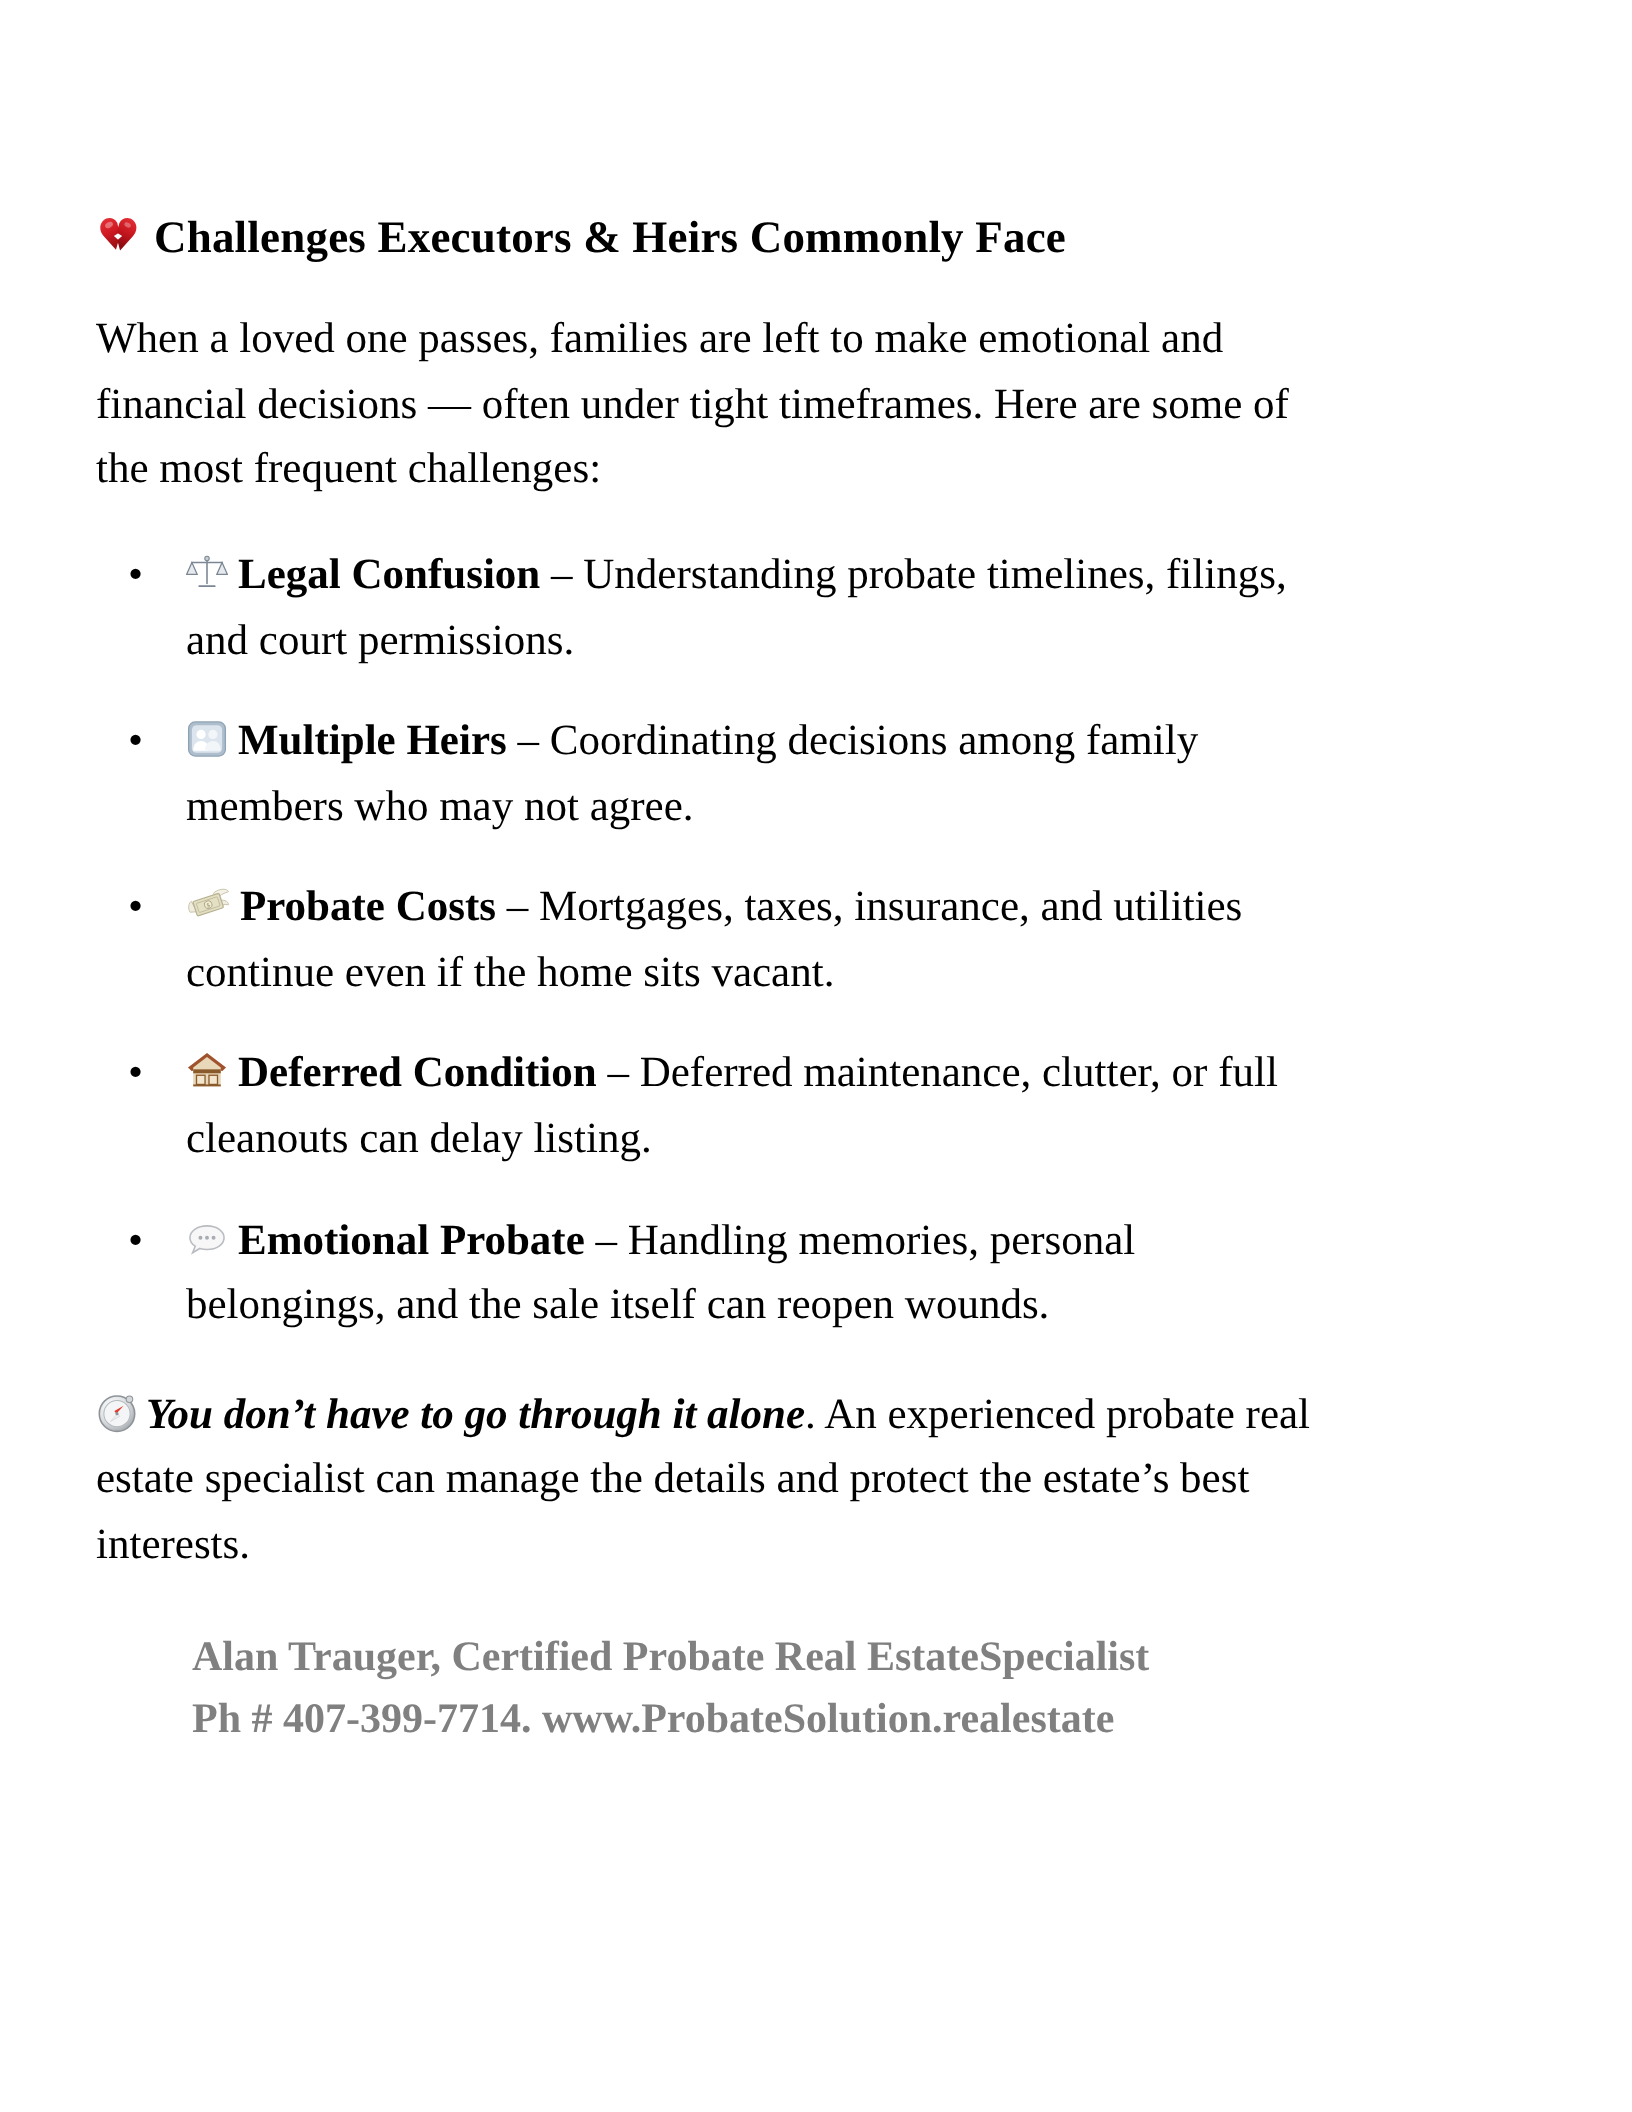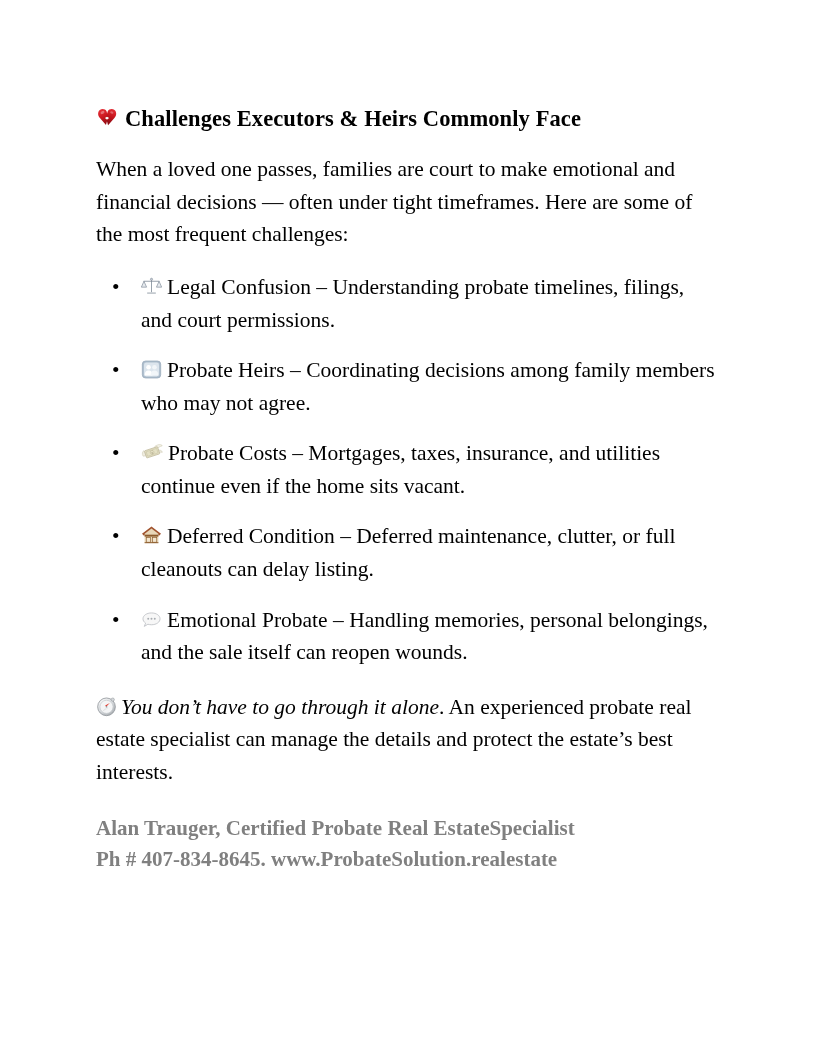--- a/index.html
+++ b/index.html
@@ -14,21 +14,21 @@
     font-family: "Liberation Serif", "DejaVu Serif", serif;
     color: #000000;
     -webkit-font-smoothing: antialiased;
   }
 
   .page {
     position: relative;
     width: 816px;
     height: 1056px;
     box-sizing: border-box;
-    padding: 96px 96px 96px 96px;
+    padding: 96px 96px 96px 48px;
     background: #ffffff;
   }
 
   .doc-body {
     width: 624px;
   }
 
   
   .heading {
     display: block;
@@ -51,20 +51,21 @@
     text-align: left;
   }
   .para.intro {
     margin-top: 20px;
   }
   .para.closing {
     margin-top: 22px;
   }
   .para .italic {
     font-style: italic;
+    font-weight: bold;
   }
   .para .emoji {
     margin-right: 4px;
   }
 
   
   .bullet-list {
     list-style: none;
     margin: 20px 0 0 0;
     padding: 0;
@@ -84,37 +85,38 @@
     position: absolute;
     left: 16px;
     top: 0;
     font-size: 21.5px;
     line-height: 32.6px;
   }
   .bullet-item .emoji {
     margin-right: 5px;
   }
   .bullet-label {
-    font-weight: normal;
+    font-weight: bold;
   }
   .bullet-dash {
     font-weight: normal;
   }
 
   
   .signature {
     margin-top: 24px;
     color: #808080;
     font-weight: bold;
     font-size: 21px;
     line-height: 31px;
   }
   .signature-line {
     display: block;
     white-space: nowrap;
+    margin-left: 48px;
   }
 
   
   .emoji {
     display: inline-block;
     vertical-align: -3px;
     position: relative;
   }
   .emoji svg {
     display: block;
@@ -142,21 +144,21 @@
             </linearGradient>
           </defs>
           <path d="M31 13 C27 5 17 4 11 9 C4 15 5 26 12 33 L29 52 L33 38 L26 32 L34 27 L31 13 Z" fill="url(#bhL)"></path>
           <path d="M34 13 C38 5 48 4 54 9 C61 15 60 26 53 33 L35 53 L31 38 L38 32 L30 27 L34 13 Z" fill="url(#bhR)"></path>
           <ellipse cx="19" cy="16" rx="6" ry="4" fill="#ffffff" opacity="0.35" transform="rotate(-28 19 16)"></ellipse>
           <ellipse cx="46" cy="16" rx="5" ry="3.2" fill="#ffffff" opacity="0.3" transform="rotate(28 46 16)"></ellipse>
         </svg>
       </span><span>Challenges Executors &amp; Heirs Commonly Face</span>
     </h1>
 
-    <p class="para intro">When a loved one passes, families are court to make emotional and financial decisions — often under tight timeframes. Here are some of the most frequent challenges:</p>
+    <p class="para intro">When a loved one passes, families are left to make emotional and financial decisions — often under tight timeframes. Here are some of the most frequent challenges:</p>
 
     <ul class="bullet-list">
 
       <li class="bullet-item">
         <span class="bullet-marker">•</span>
         <span class="emoji">
           <svg width="21" height="21" viewBox="0 0 64 64" aria-hidden="true">
             <g stroke="#7b8794" stroke-width="2.4" fill="none" stroke-linecap="round">
               <line x1="32" y1="9" x2="32" y2="48"></line>
               <line x1="9" y1="16" x2="55" y2="16"></line>
@@ -173,21 +175,21 @@
         <span class="bullet-marker">•</span>
         <span class="emoji">
           <svg width="21" height="21" viewBox="0 0 64 64" aria-hidden="true">
             <rect x="4" y="6" width="56" height="52" rx="10" fill="#aebecd" stroke="#8fa2b4" stroke-width="2"></rect>
             <rect x="9" y="11" width="46" height="42" rx="7" fill="#dce5ed"></rect>
             <circle cx="23" cy="25" r="7" fill="#ffffff"></circle>
             <path d="M11 50 C11 39 17 35 23 35 C29 35 35 39 35 50 Z" fill="#ffffff"></path>
             <circle cx="41" cy="25" r="7" fill="#f2f6f9"></circle>
             <path d="M29 50 C29 39 35 35 41 35 C47 35 53 39 53 50 Z" fill="#f2f6f9"></path>
           </svg>
-        </span><span class="bullet-label">Probate Heirs</span><span class="bullet-dash"> – </span><span>Coordinating decisions among family members who may not agree.</span>
+        </span><span class="bullet-label">Multiple Heirs</span><span class="bullet-dash"> – </span><span>Coordinating decisions among family members who may not agree.</span>
       </li>
 
       <li class="bullet-item">
         <span class="bullet-marker">•</span>
         <span class="emoji">
           <svg width="22" height="22" viewBox="0 0 64 64" aria-hidden="true">
             <path d="M40 16 C50 8 60 10 62 14 C55 16 48 20 44 24 Z" fill="#f4f2e6" stroke="#c9c4ac" stroke-width="1.4"></path>
             <path d="M44 28 C54 24 62 28 62 33 C55 32 48 34 44 37 Z" fill="#efece0" stroke="#c9c4ac" stroke-width="1.4"></path>
             <path d="M6 44 C2 38 4 30 8 28 C10 34 14 40 18 43 Z" fill="#efece0" stroke="#c9c4ac" stroke-width="1.4"></path>
             <g transform="rotate(-18 32 32)">
@@ -243,17 +245,17 @@
           <circle cx="51" cy="11" r="5" fill="#d5d8db" stroke="#8e9398" stroke-width="1.6"></circle>
           <path d="M42 21 L31 33 L28 29 Z" fill="#e23b30"></path>
           <path d="M22 45 L33 33 L36 37 Z" fill="#f2f2f2" stroke="#c2c6ca" stroke-width="0.8"></path>
           <circle cx="32" cy="33" r="2.4" fill="#8e9398"></circle>
         </svg>
       </span><span class="italic">You don’t have to go through it alone</span><span>. An experienced probate real estate specialist can manage the details and protect the estate’s best interests.</span>
     </p>
 
     <div class="signature" style="color: rgb(128, 128, 128);">
       <span class="signature-line">Alan Trauger, Certified Probate Real EstateSpecialist</span>
-      <span class="signature-line">Ph # 407-834-8645. www.ProbateSolution.realestate</span>
+      <span class="signature-line">Ph # 407-399-7714. www.ProbateSolution.realestate</span>
     </div>
 
   </div>
 </div>
 
 </body></html>

